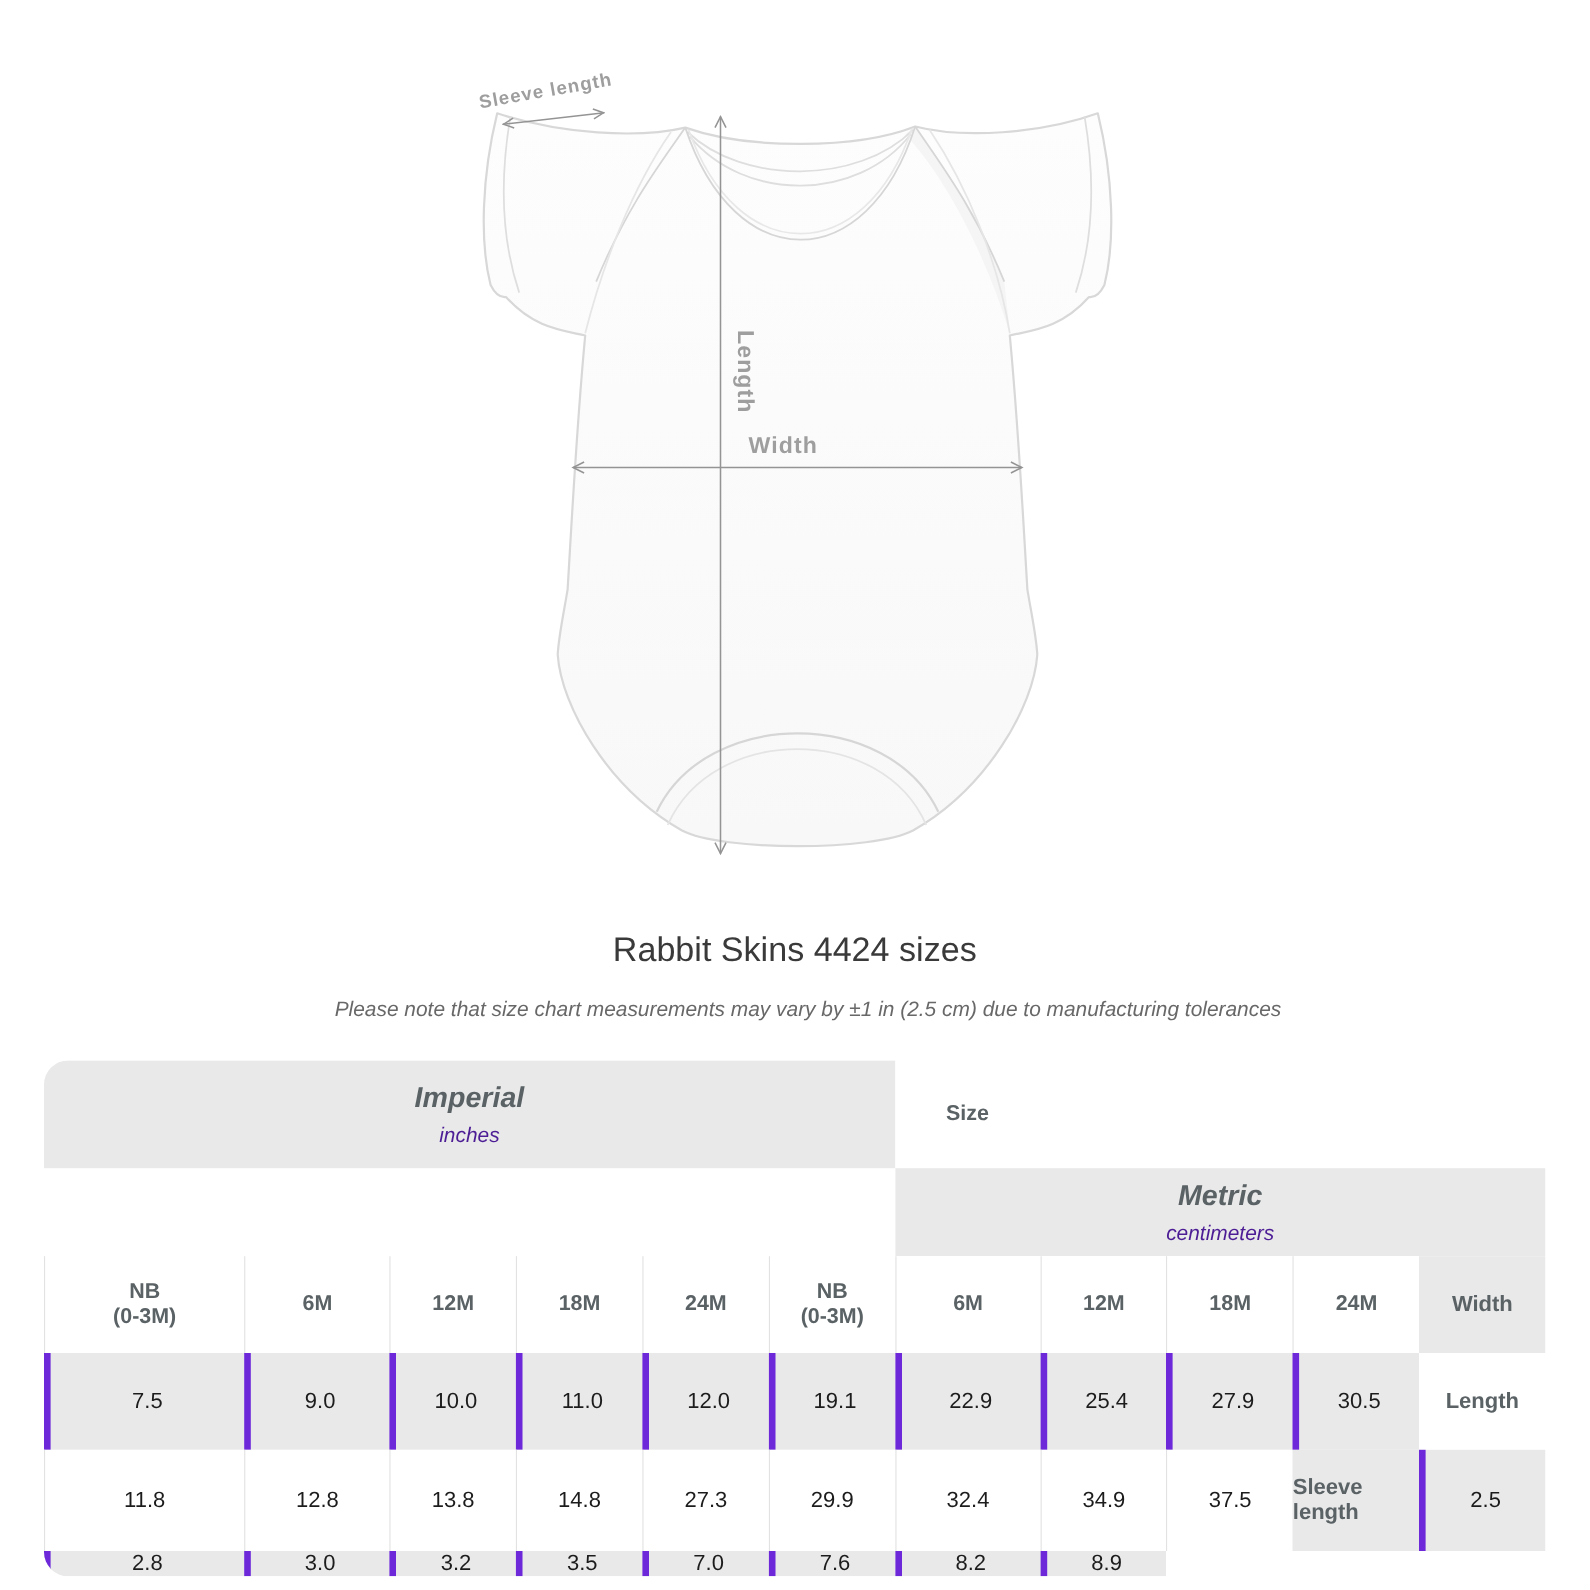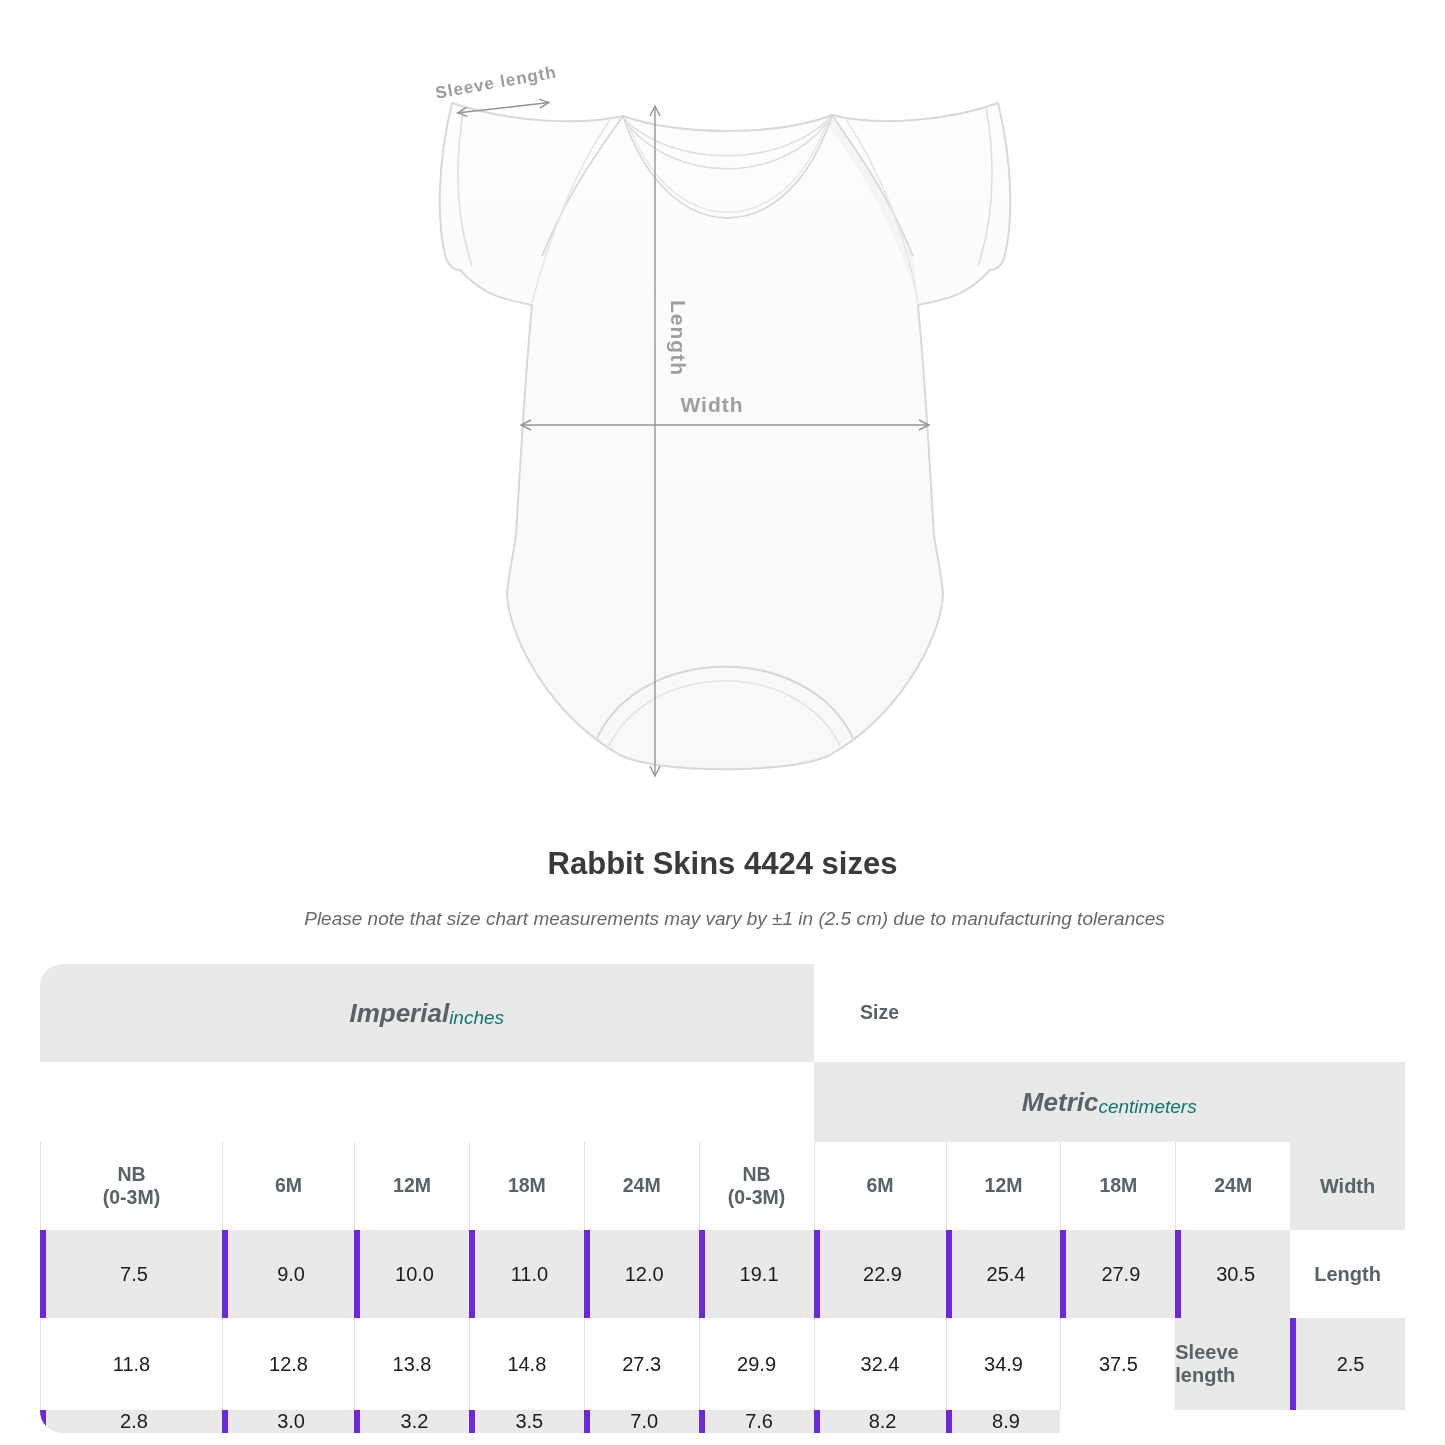--- a/index.html
+++ b/index.html
@@ -28,21 +28,21 @@
   }
 
   
   .title {
     position: absolute;
     left: 0; top: 846px;
     width: 100%;
     margin: 0;
     text-align: center;
     font-size: 31px;
-    font-weight: bold;
+    font-weight: normal;
     color: #3a3a3a;
   }
   .subtitle {
     position: absolute;
     left: 0; top: 896px;
     width: 100%;
     margin: 12px;
     text-align: center;
     font-style: italic;
     font-size: 19px;
@@ -64,34 +64,34 @@
   .cell {
     display: flex;
     align-items: center;
     justify-content: center;
     font-size: 20px;
     color: #1c1c1c;
     background: #ffffff;
   }
   .group {
     background: #e9e9e9;
-    flex-direction: row;
+    flex-direction: column;
   }
   .group-imperial { grid-column: 1 / 7; }
   .group-metric   { grid-column: 7 / 12; }
   .g-title {
     font-size: 26px;
     font-weight: bold;
     font-style: italic;
     color: #5a6265;
   }
   .g-unit {
     font-size: 19px;
     font-style: italic;
-    color: #0f766e;
+    color: #4c1d95;
     margin-top: 9px;
   }
   .ch {
     font-weight: bold;
     color: #5a6265;
     white-space: pre-line;
     text-align: center;
     line-height: 1.2;
     font-size: 19.5px;
   }

